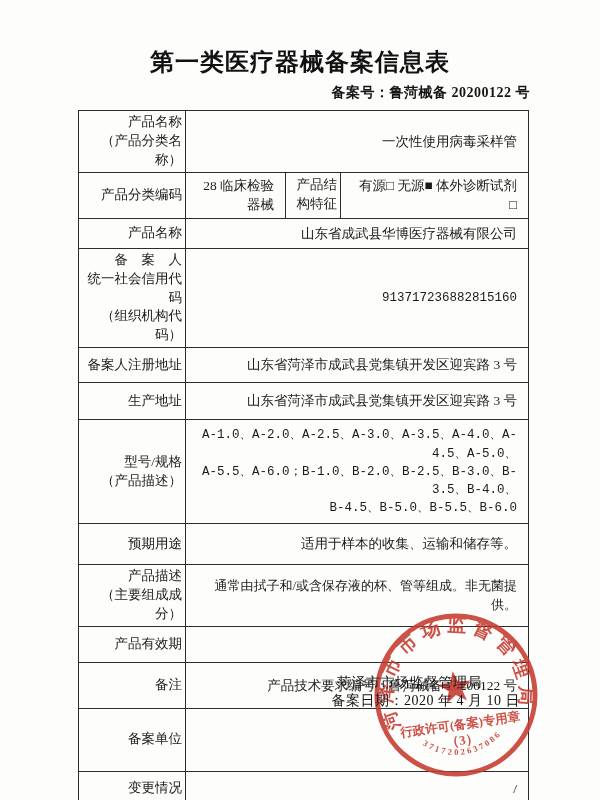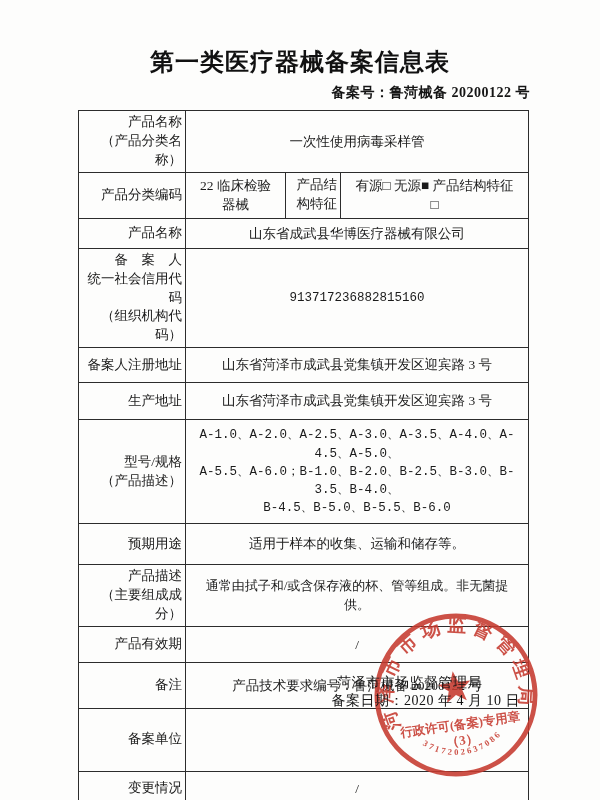--- a/index.html
+++ b/index.html
@@ -32,21 +32,21 @@
     border:1.6px solid #2c2c2c;
     font-size:13.5px; color:#1b1b1b;
     vertical-align:middle;
     overflow:hidden;
   }
   td.lab {
     text-align:right; white-space:pre-line; line-height:1.4;
     padding:2px 3px;
   }
   td.val {
-    text-align:center; padding:3px 11px; line-height:1.45;
+    text-align:right; padding:3px 11px; line-height:1.45;
   }
   td.val.pre { white-space:pre-line; }
   .mono { font-family:"Liberation Mono","DejaVu Sans Mono",monospace; font-size:12.5px; }
   .authority-line1 {
     position:absolute; top:674px; right:118px;
     font-size:14px; color:#141414; z-index:3; letter-spacing:0.5px;
   }
   .authority-line2 {
     position:absolute; top:692px; right:80px;
     font-size:14px; color:#141414; z-index:3; letter-spacing:0.5px;
@@ -82,23 +82,23 @@
 
     <tbody>
         <tr style="height:45px">
       <td class="lab">产品名称
 （产品分类名称）</td>
       <td class="val" colspan="3">一次性使用病毒采样管</td>
     </tr>
 
     <tr style="height:40px">
       <td class="lab">产品分类编码</td>
-      <td class="val">22 临床检验器械</td>
+      <td class="val">28 临床检验器械</td>
       <td class="lab">产品结构特征</td>
-      <td class="val">有源□ 无源■ 产品结构特征□</td>
+      <td class="val">有源□ 无源■ 体外诊断试剂□</td>
     </tr>
 
     <tr style="height:30px">
       <td class="lab">产品名称</td>
       <td class="val" colspan="3">山东省成武县华博医疗器械有限公司</td>
     </tr>
 
     <tr style="height:57px">
       <td class="lab">备　案　人
 统一社会信用代码

